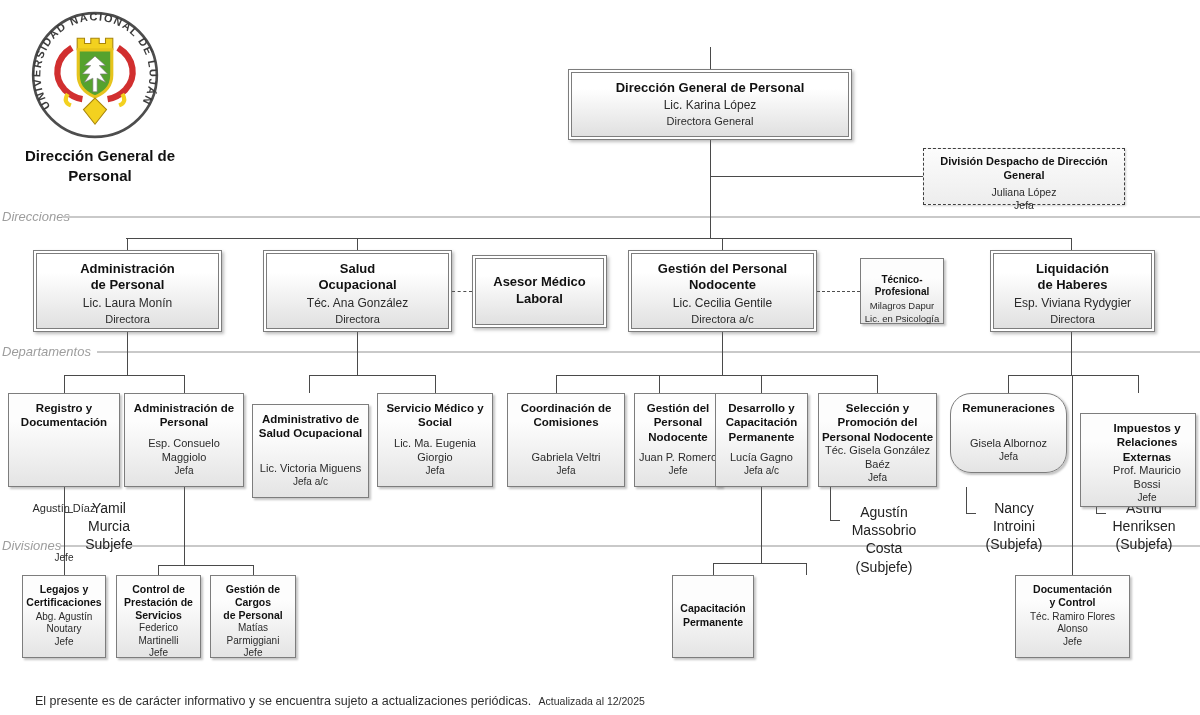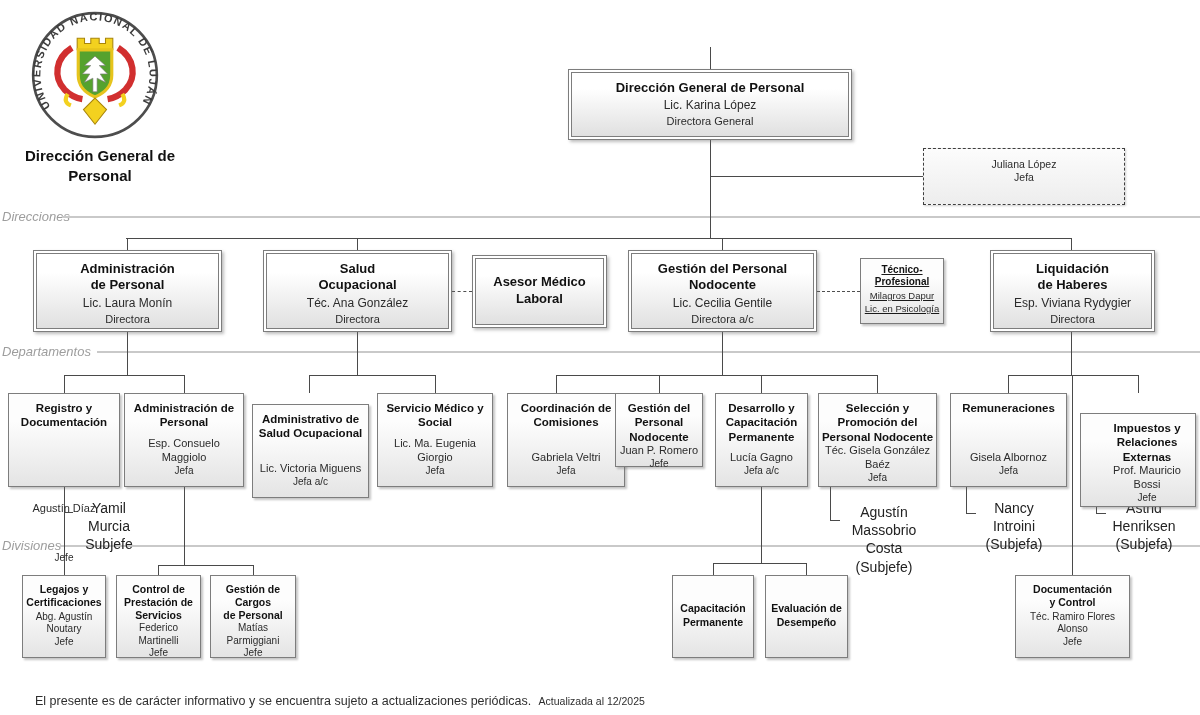--- a/index.html
+++ b/index.html
@@ -37,21 +37,21 @@
   .lvl2 .bname{font-size:11px;}
   .lvl2 .brole{font-size:10px;}
 
   .lvl3 .btitle{font-size:10.5px;}
   .lvl3 .bname{font-size:10px;}
   .lvl3 .brole{font-size:10px;}
 
   .tecbox .btitle{font-size:10px;line-height:1.2;}
   .tecbox .bname{font-size:9.5px;margin-top:2px;}
   .tecbox .brole{font-size:9.5px;margin-top:1px;}
-  .tecbox{padding:5px 1px 5px;text-decoration:underline;}
+  .tecbox{padding:15px 1px 5px;}
 
   .dashedbox{border:1px dashed #3f3f3f;background:linear-gradient(180deg,#fcfcfc,#ededed);
         display:flex;flex-direction:column;align-items:center;padding:6px 2px 6px;
         box-shadow:1px 1px 2px rgba(120,120,120,.35);}
   .dashedbox .btitle{font-size:11px;}
   .dashedbox .bname{font-size:10.5px;margin-top:3px;}
   .dashedbox .brole{font-size:10.5px;}
 
   
   .vline{position:absolute;width:1px;background:#4a4a4a;}
@@ -177,20 +177,21 @@
   <div class="box box3d lvl1" style="left:568px;top:69px;width:284px;height:71px;">
     <div class="inner">
       <div class="btitle">Dirección General de Personal</div>
       <div class="spacer"></div>
       <div class="bname">Lic. Karina López</div>
       <div class="brole">Directora General</div>
     </div>
   </div>
 
   <div class="box dashedbox" style="left:923px;top:148px;width:202px;height:57px;">
+    <div class="btitle">División Despacho de Dirección General</div>
     <div class="bname">Juliana López</div>
     <div class="brole">Jefa</div>
   </div>
 
   <div class="box box3d lvl1" style="left:33px;top:250px;width:189px;height:82px;">
     <div class="inner">
       <div class="btitle">Administración
 de Personal</div>
       <div class="spacer"></div>
       <div class="bname">Lic. Laura Monín</div>
@@ -277,21 +278,21 @@
   </div>
 
   <div class="box flat lvl2" style="left:507px;top:393px;width:118px;height:94px;">
     <div class="btitle">Coordinación de
 Comisiones</div>
     <div class="spacer"></div>
     <div class="bname">Gabriela Veltri</div>
     <div class="brole">Jefa</div>
   </div>
 
-  <div class="box flat lvl2" style="left:615px;top:393px;width:88px;height:74px;">
+  <div class="box flat lvl2" style="left:634px;top:393px;width:88px;height:94px;">
     <div class="btitle">Gestión del
 Personal
 Nodocente</div>
     <div class="spacer"></div>
     <div class="bname">Juan P. Romero</div>
     <div class="brole">Jefe</div>
   </div>
 
   <div class="box flat lvl2" style="left:715px;top:393px;width:93px;height:94px;">
     <div class="btitle">Desarrollo y
@@ -305,21 +306,21 @@
   <div class="box flat lvl2" style="left:818px;top:393px;width:119px;height:94px;">
     <div class="btitle">Selección y
 Promoción del
 Personal Nodocente</div>
     <div class="spacer"></div>
     <div class="bname">Téc. Gisela González
 Baéz</div>
     <div class="brole">Jefa</div>
   </div>
 
-  <div class="box flat lvl2" style="left:950px;top:393px;width:117px;height:94px;">
+  <div class="box flat lvl2" style="left:950px;top:393px;width:117px;height:80px;border-radius:21px;">
     <div class="btitle">Remuneraciones</div>
     <div class="spacer"></div>
     <div class="bname">Gisela Albornoz</div>
     <div class="brole">Jefa</div>
   </div>
 
   <div class="box flat lvl2" style="left:1080px;top:413px;width:116px;height:94px;padding-left:20px;">
     <div class="btitle">Impuestos y
 Relaciones
 Externas</div>
@@ -353,24 +354,20 @@
     <div class="bname">Matías
 Parmiggiani</div>
     <div class="brole">Jefe</div>
   </div>
 
   <div class="box flat lvl3 centered" style="left:672px;top:575px;width:82px;height:83px;">
     <div class="btitle">Capacitación
 Permanente</div>
   </div>
 
-  <div class="box flat lvl3 centered" style="left:765px;top:575px;width:83px;height:83px;">
-    <div class="btitle">Evaluación de
-Desempeño</div>
-  </div>
 
   <div class="box flat lvl3" style="left:1015px;top:575px;width:115px;height:83px;">
     <div class="btitle">Documentación
 y Control</div>
     <div class="spacer"></div>
     <div class="bname">Téc. Ramiro Flores
 Alonso</div>
     <div class="brole">Jefe</div>
   </div>
 

